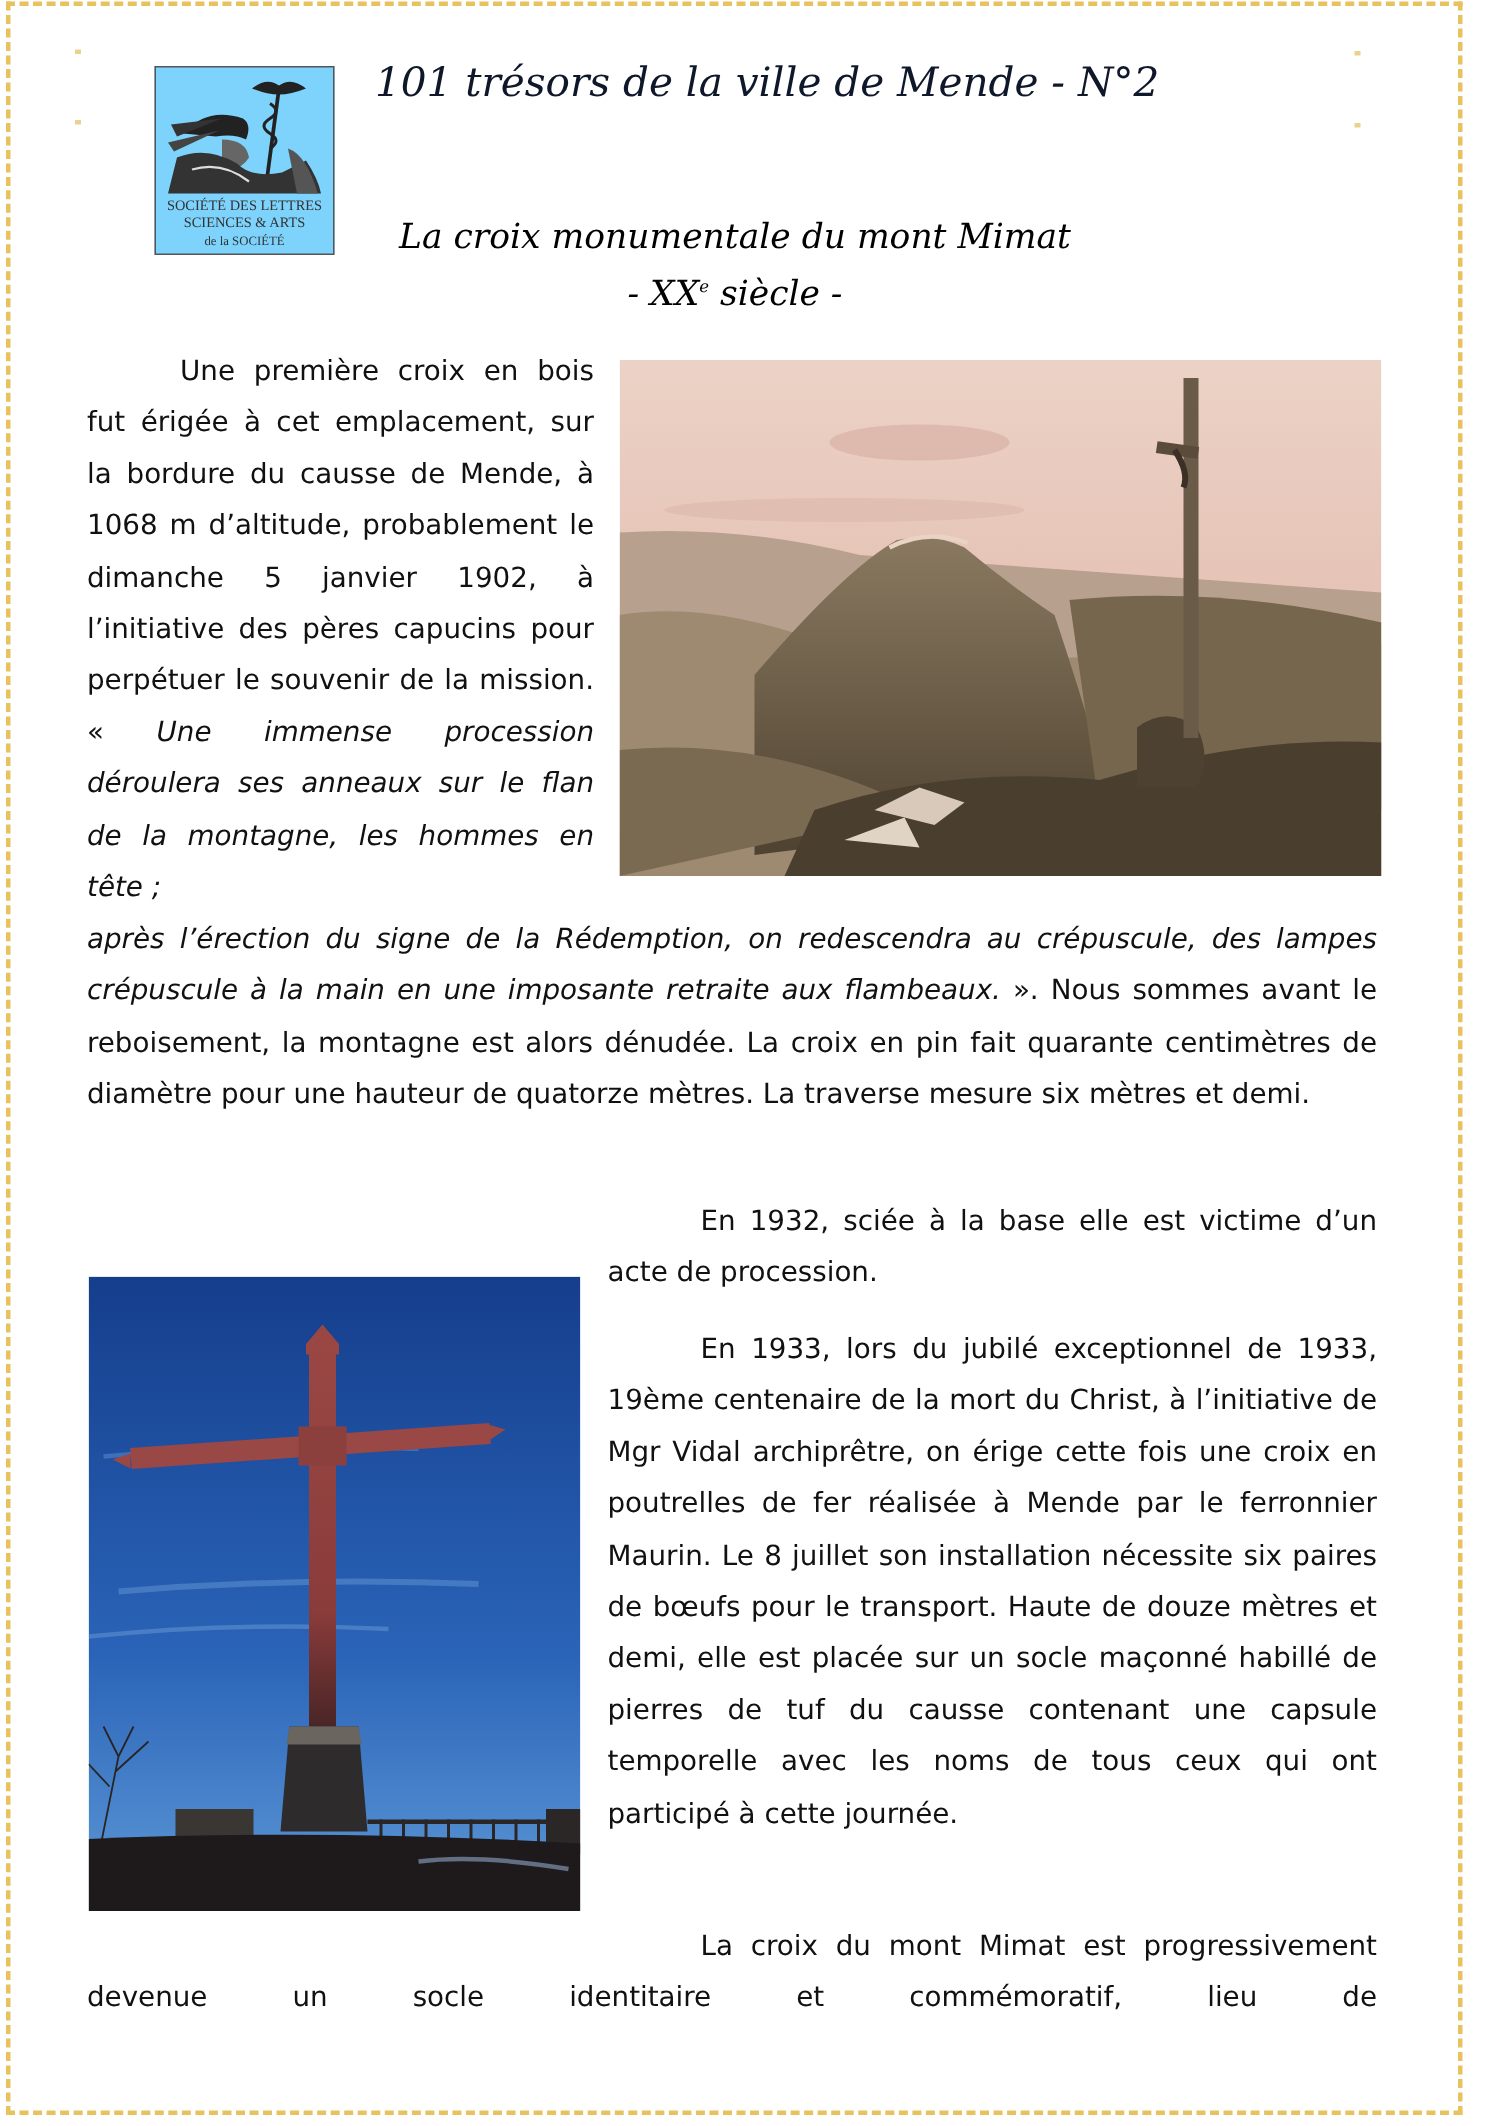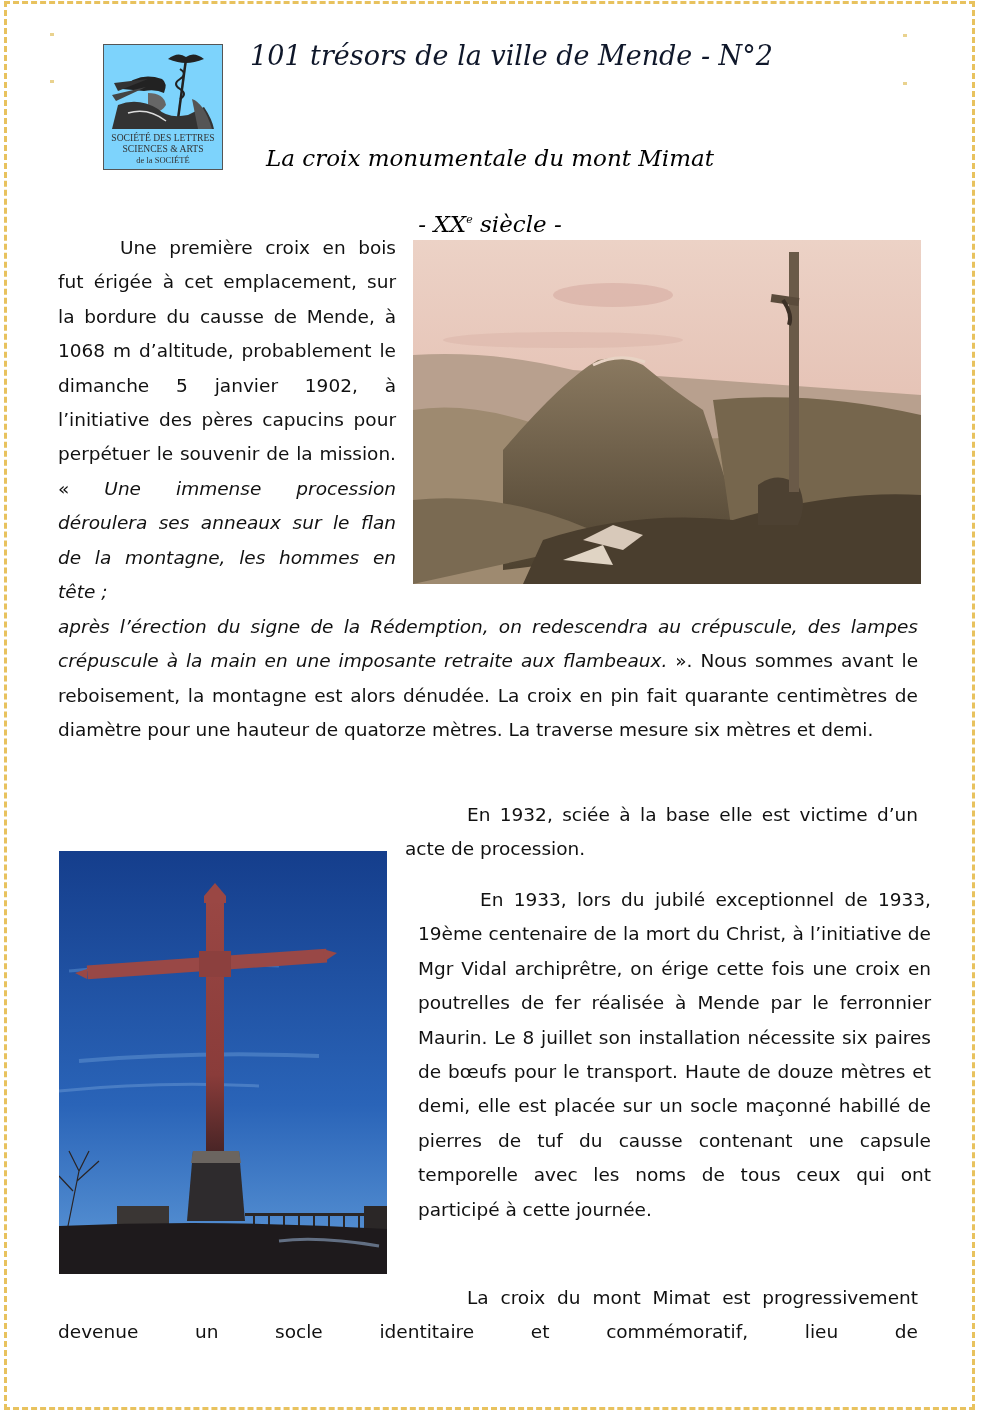--- a/index.html
+++ b/index.html
@@ -16,30 +16,30 @@
                font-family: "Liberation Serif", serif; color: #333; line-height: 1; }
   .lt1 { top: 88px; font-size: 9.6px; }
   .lt2 { top: 99px; font-size: 9.6px; font-family: Liberation Serif, serif; }
   .lt3 { top: 111px; font-size: 8.5px; }
 
   .title { position: absolute; left: 250px; width: 600px; top: 40px; text-align: left;
            font-family: "DejaVu Serif", serif; font-style: italic; font-size: 27px; color: #0f172a; }
   .subtitle { position: absolute; left: 150px; width: 680px; text-align: center;
               font-family: "DejaVu Serif", serif; font-style: italic; font-size: 23px; color: #000; }
   .sub1 { top: 145px; text-align: center; }
-  .sub2 { top: 183px; margin-top: 28px; }
+  .sub2 { top: 183px; }
   .sub2 sup { font-size: 11px; }
 
   .p { position: absolute; font-size: 18.5px; line-height: 34.4px; text-align: justify;
        text-align-last: left; }
   .p1 { left: 58px; top: 231px; width: 338px; }
   .p1 .indent { display: inline-block; width: 62px; }
   .p2 { left: 58px; top: 610px; width: 860px; }
   .p3 { left: 405px; top: 798px; width: 513px; }
-  .p4 { left: 418px; top: 883px; width: 513px; }
+  .p4 { left: 405px; top: 883px; width: 513px; }
   .p5 { left: 58px; top: 1281px; width: 860px; text-align-last: justify; }
   .p5 .indent { display: inline-block; width: 409px; }
   .p3 .indent, .p4 .indent { display: inline-block; width: 62px; }
   em { font-style: italic; }
 
   .photo1 { position: absolute; left: 413px; top: 240px; width: 508px; height: 344px; overflow: hidden; }
   .photo2 { position: absolute; left: 59px; top: 851px; width: 328px; height: 423px; overflow: hidden; }
 </style>
 </head>
 <body>

